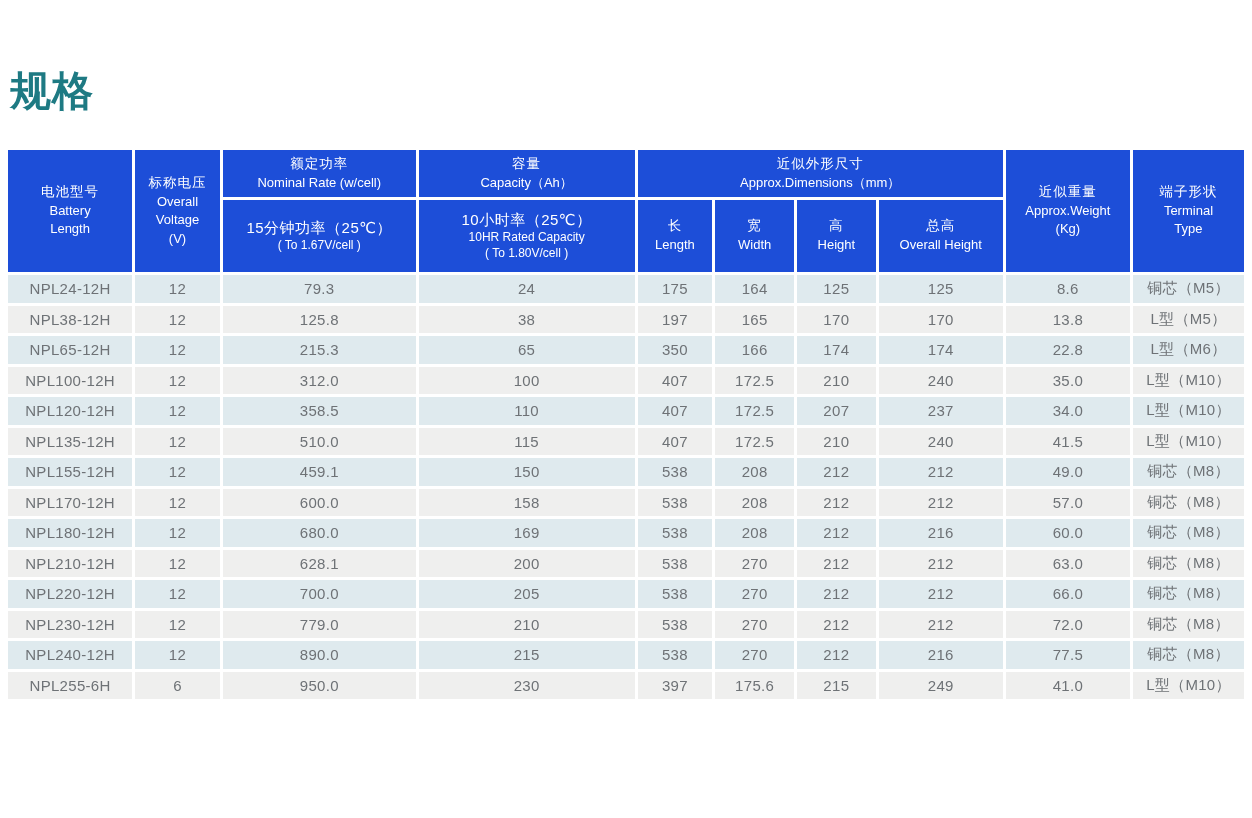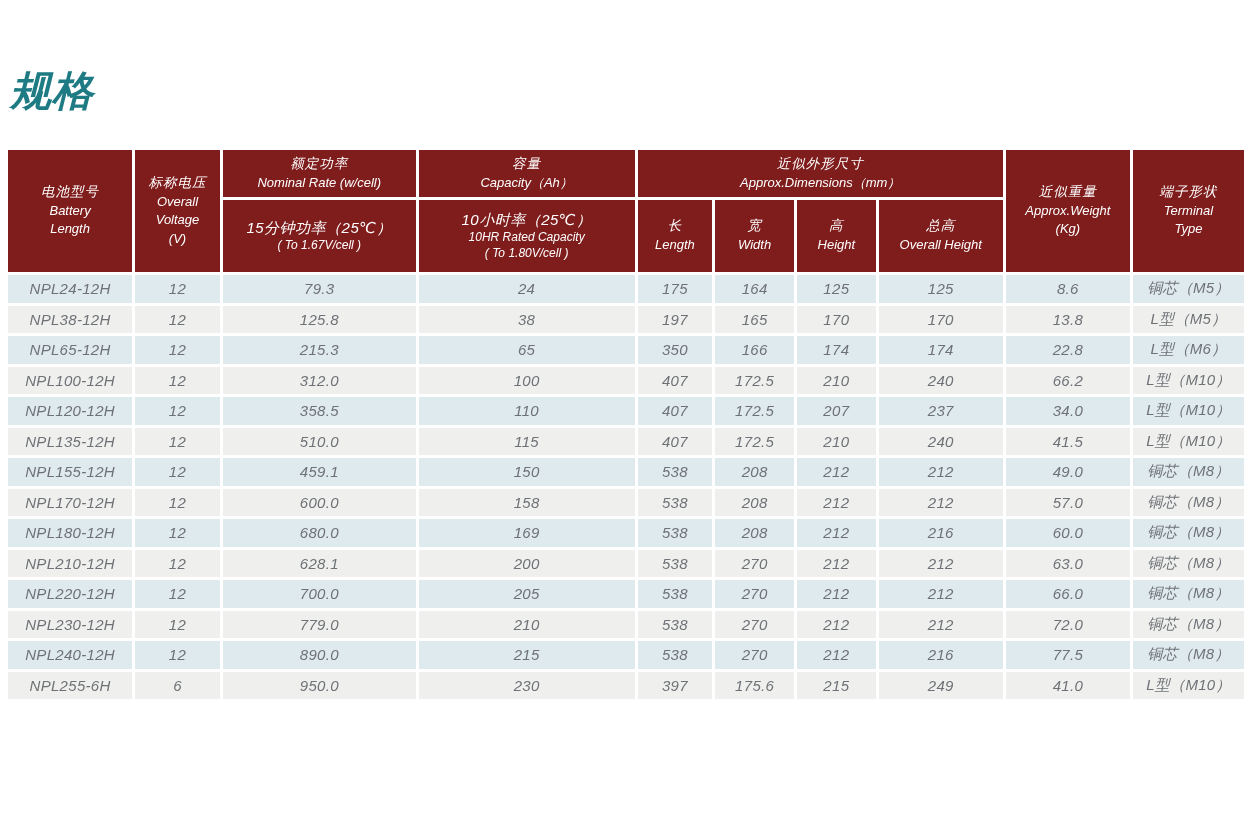--- a/index.html
+++ b/index.html
@@ -2,21 +2,21 @@
 <html><head>
 <meta charset="utf-8">
 <style>
   * { box-sizing: border-box; margin: 0; padding: 0; }
   html, body {
     width: 1252px; height: 818px;
     background: #ffffff;
     font-family: "Liberation Sans", "DejaVu Sans", sans-serif;
     overflow: hidden;
   }
-  .page { width: 1252px; height: 818px; position: relative; font-style: italic; }
+  .page { width: 1252px; height: 818px; position: relative; }
 
   
   .title-row {
     position: absolute; left: 10px; top: 64px;
     display: flex; align-items: baseline; gap: 18px; white-space: nowrap;
   }
   .title-zh {
     font-size: 41px; font-weight: 700; color: #1e7a83; letter-spacing: 1px;
   }
   .title-en {
@@ -24,21 +24,21 @@
   }
 
   
   table.spec {
     position: absolute; left: 5px; top: 147px;
     width: 1242px;
     border-collapse: separate; border-spacing: 3px;
     table-layout: fixed;
   }
   th {
-    background: #7f1d1d; color: #ffffff;
+    background: #1d4ed8; color: #ffffff;
     font-weight: 400; text-align: center; vertical-align: middle;
     padding: 3px 2px; line-height: 1.25; margin-top: 21px;
   }
   thead tr.h-top th.grp { height: 47px; }
   thead tr.h-bot th { height: 72px; }
   .hzh  { font-size: 13.5px; letter-spacing: 1px; }
   .hen  { font-size: 13px; margin-top: 2px; }
   .hsub-zh { font-size: 15px; letter-spacing: 0.5px; }
   .hsub-en { font-size: 12px; margin-top: 1px; }
   .hsub-note { font-size: 12px; margin-top: 1px; }
@@ -176,21 +176,21 @@
         </tr>
         <tr class="row-b">
           <td>NPL100-12H</td>
           <td>12</td>
           <td>312.0</td>
           <td>100</td>
           <td>407</td>
           <td>172.5</td>
           <td>210</td>
           <td>240</td>
-          <td>66.2</td>
+          <td>35.0</td>
           <td>L型（M10）</td>
         </tr>
         <tr class="row-a">
           <td>NPL120-12H</td>
           <td>12</td>
           <td>358.5</td>
           <td>110</td>
           <td>407</td>
           <td>172.5</td>
           <td>207</td>

